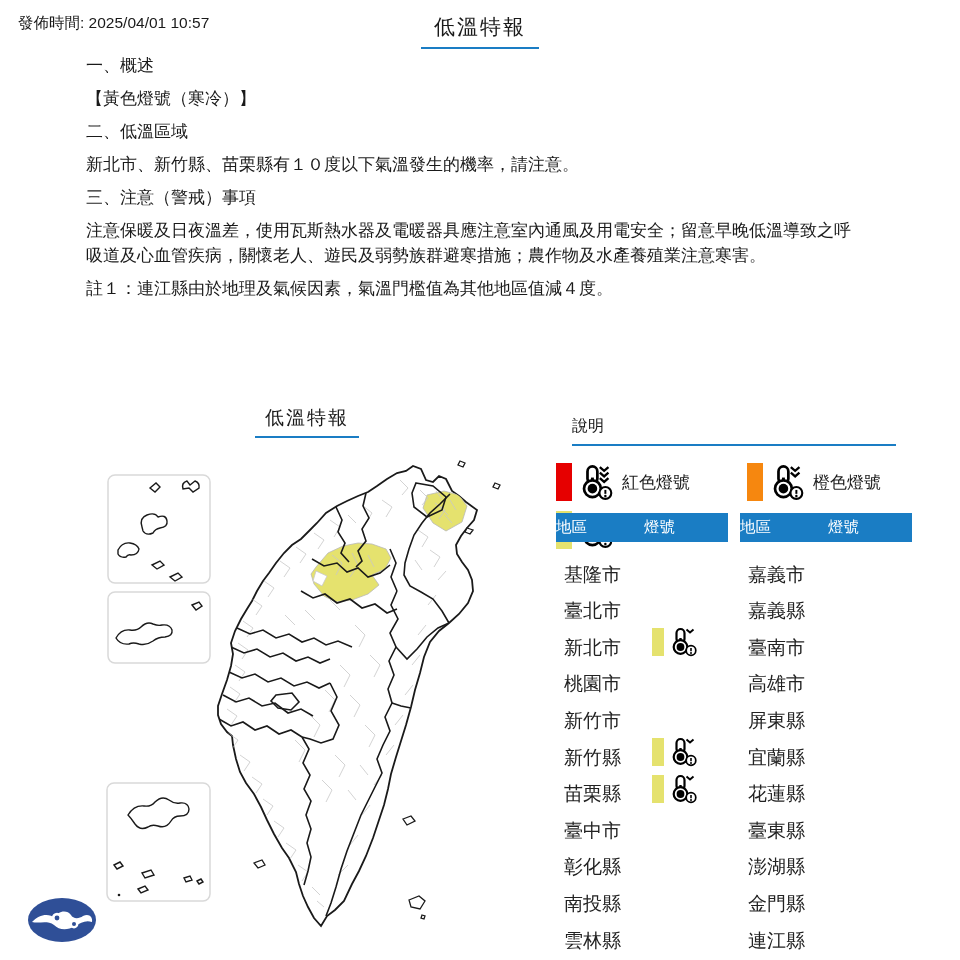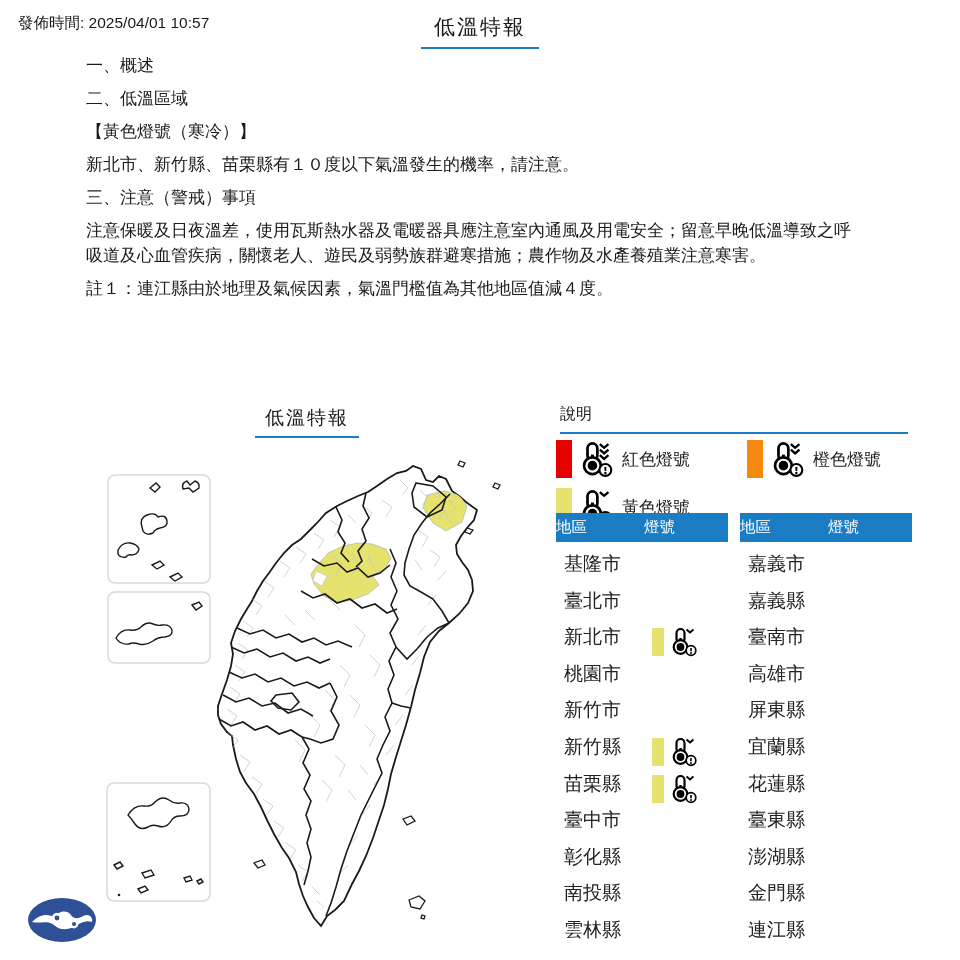--- a/index.html
+++ b/index.html
@@ -14,56 +14,56 @@
   .bulletin p{margin:8px;}
 
   
   .map-block{position:absolute;left:100px;top:395px;width:440px;height:565px;}
   .map-title{position:absolute;left:0;top:10px;width:414px;text-align:center;font-size:19px;letter-spacing:2px;z-index:2;}
   .map-title .underlined{padding:0 10px 5px;border-bottom:2px solid var(--accent);}
   svg.map{position:absolute;left:0;top:0;}
 
   
   .legend{position:absolute;left:556px;top:400px;width:356px;}
-  .legend-title{font-size:16px;margin:4px;padding-bottom:7px;border-bottom:2px solid var(--accent);}
+  .legend-title{font-size:16px;margin:16px;padding-bottom:7px;border-bottom:2px solid var(--accent);}
   .legend-items{display:grid;grid-template-columns:191px 1fr;row-gap:8px;margin-top:5px;text-align:center;}
   .legend-item{display:flex;align-items:center;height:40px;}
   .legend-item .swatch{width:16px;height:38px;margin-right:5px;flex:none;}
   .legend-item .licon{width:37px;height:37px;margin-right:8px;flex:none;}
   .legend-item .label{font-size:17px;}
 
   
   .rtable{position:absolute;top:513px;width:172px;}
   #table-left{left:556px;}
   #table-right{left:740px;}
   .thead{height:29px;background:var(--accent);color:#fff;display:flex;align-items:center;font-size:15.5px;}
   .thead .h-region{width:88px;}
   .tbody{padding-top:9px;}
-  .trow{height:36.6px;display:flex;align-items:flex-start;position:relative;}
+  .trow{height:36.6px;display:flex;align-items:flex-end;position:relative;}
   .trow .region{margin-left:8px;font-size:19px;color:#222;}
   .trow .swatch{position:absolute;left:96px;top:4px;width:12px;height:28px;}
   .trow .ticon{position:absolute;left:112px;top:3px;width:30px;height:30px;}
 
   .logo{position:absolute;left:27px;top:897px;}
 </style>
 </head>
 <body>
 
 <div id="app">
 
   <div class="published">發佈時間: 2025/04/01 10:57</div>
 
   <div class="main-title">
     <span class="underlined">低溫特報</span>
   </div>
 
   <div class="bulletin" id="bulletin">
       <p>一、概述</p>
+      <p>【黃色燈號（寒冷）】</p>
       <p>二、低溫區域</p>
-      <p>【黃色燈號（寒冷）】</p>
       <p>新北市、新竹縣、苗栗縣有１０度以下氣溫發生的機率，請注意。</p>
       <p>三、注意（警戒）事項</p>
       <p>注意保暖及日夜溫差，使用瓦斯熱水器及電暖器具應注意室內通風及用電安全；留意早晚低溫導致之呼吸道及心血管疾病，關懷老人、遊民及弱勢族群避寒措施；農作物及水產養殖業注意寒害。</p>
       <p>註１：連江縣由於地理及氣候因素，氣溫門檻值為其他地區值減４度。</p>
     </div>
 
   <div class="map-block">
     <div class="map-title">
       <span class="underlined">低溫特報</span>
     </div>

